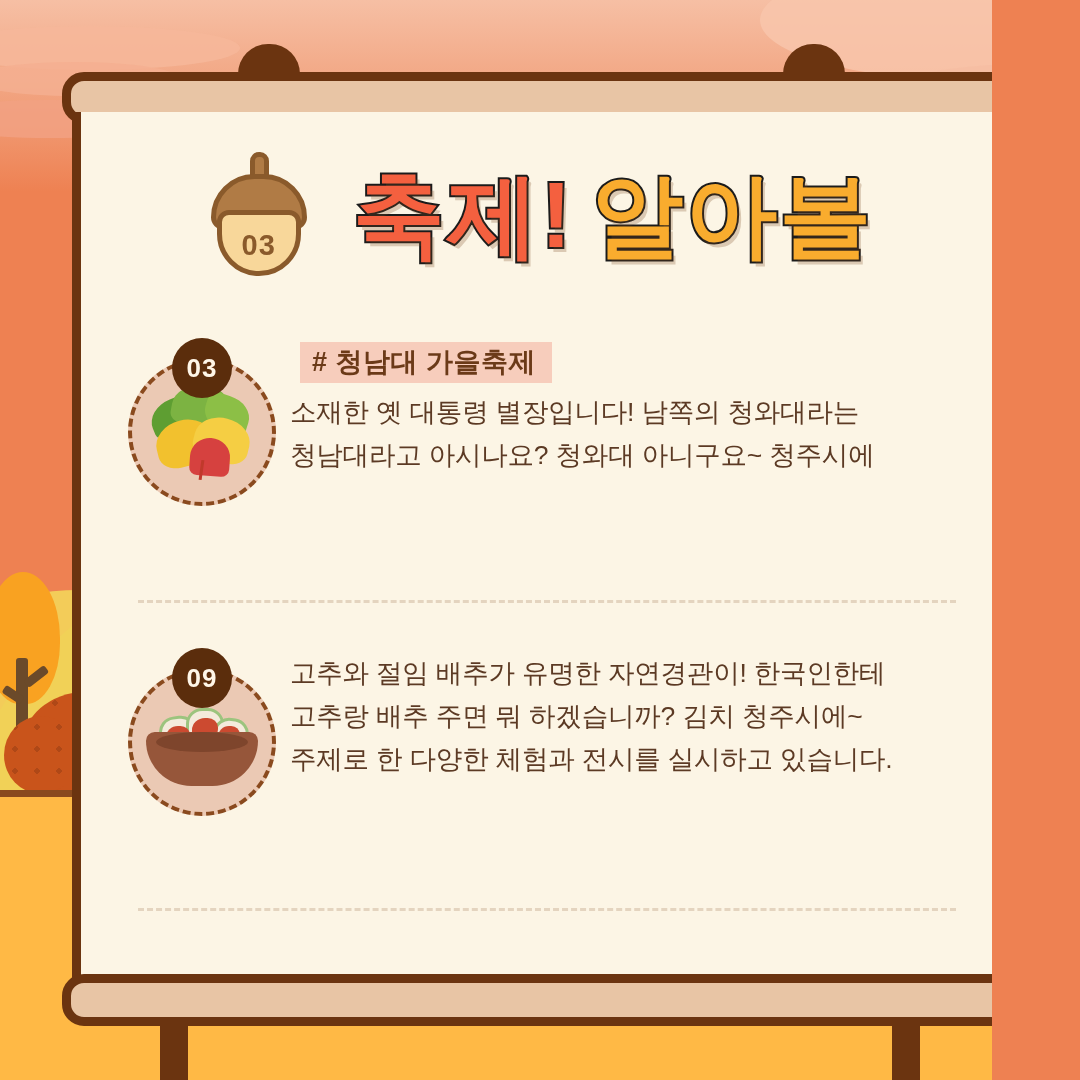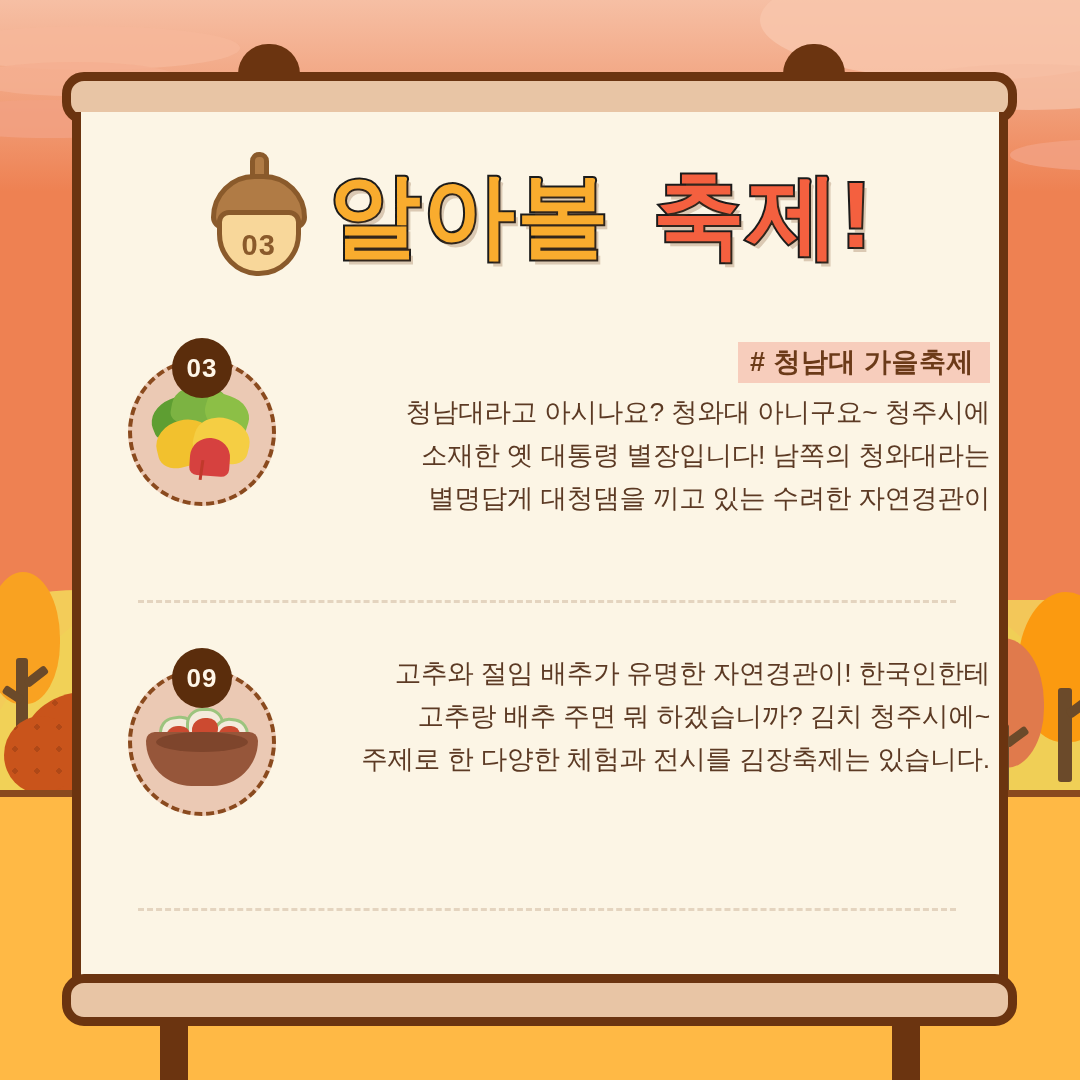--- a/index.html
+++ b/index.html
@@ -1,21 +1,21 @@
 <!DOCTYPE html>
 <html><head>
 <meta charset="utf-8">
 <style>
   html,body{margin:0;padding:0;}
   body{
     width:1080px;height:1080px;overflow:hidden;
     font-family:"Liberation Sans", sans-serif;
     background:#EE8152;
   }
-  .stage{position:relative;width:1080px;height:1080px;overflow:hidden;}
+  .stage{position:relative;width:992px;height:1080px;overflow:hidden;}
 
   
   .sky{
     position:absolute;left:0;top:0;width:1080px;height:600px;
     background:linear-gradient(180deg,#F6BFA4 0%,#F2A683 14%,#EE8152 32%,#EE8152 100%);
   }
   .cloud{position:absolute;background:#F6B79A;border-radius:50%;opacity:.85;}
   .cloud.c1{left:-60px;top:26px;width:300px;height:44px;}
   .cloud.c2{left:-30px;top:62px;width:210px;height:34px;background:#F5AF90;}
   .cloud.c3{left:-80px;top:100px;width:260px;height:38px;background:#F2A183;}
@@ -122,21 +122,21 @@
   .kim{position:absolute;background:#F4EBDC;border:3px solid #9CC47E;box-sizing:border-box;}
   .k1{left:14px;bottom:22px;width:38px;height:48px;border-radius:16px 16px 8px 8px;transform:rotate(-8deg);}
   .k2{left:40px;bottom:26px;width:38px;height:52px;border-radius:16px 16px 8px 8px;}
   .k3{left:66px;bottom:22px;width:36px;height:46px;border-radius:16px 16px 8px 8px;transform:rotate(9deg);}
   .chili{position:absolute;background:#CC4A30;border-radius:50% 40% 55% 45%;}
   .c-a{left:20px;bottom:38px;width:24px;height:22px;}
   .c-b{left:46px;bottom:44px;width:26px;height:24px;}
   .c-c{left:72px;bottom:38px;width:22px;height:22px;}
   .c-d{left:44px;bottom:24px;width:22px;height:18px;}
 
-  .content{flex:1;padding-top:2px;text-align:right;}
+  .content{flex:1;padding-top:2px;}
   .heading{display:inline-block;font-size:27px;font-weight:bold;color:#6B3A18;
     padding:4px 16px 5px 12px;line-height:1.2;letter-spacing:.5px;margin:0 0 8px 10px;}
   .hl-pink{background:#F7CDBC;}
   .hl-cream{background:#FAEBCB;}
   .body-line{font-size:26.5px;color:#5C3A24;line-height:1.62;letter-spacing:-.2px;white-space:nowrap;}
 
   .divider{position:absolute;left:138px;width:818px;height:0;
     border-top:3px dashed #E4D4BF;}
   .div1{top:600px;}
   .div2{top:908px;}
@@ -203,44 +203,43 @@
   <div class="leg r"></div>
 
   <div class="title-row">
     <div class="acorn">
       <div class="stem"></div>
       <div class="cap"></div>
       <div class="nut">
         <span>03</span>
       </div>
     </div>
+    <div class="title-text t-b">축제!</div>
     <div class="title-text t-a">알아볼</div>
-    <div class="title-text t-b">축제!</div>
   </div>
 
   <div class="section sec1">
     <div class="badge-wrap">
       <div class="circle">
         <div class="leaves">
           <div class="leaf lf-g1"></div>
           <div class="leaf lf-g2"></div>
           <div class="leaf lf-g3"></div>
           <div class="leaf lf-y1"></div>
           <div class="leaf lf-y2"></div>
           <div class="leaf lf-r"></div>
           <div class="stemline"></div>
         </div>
       </div>
       <div class="num-badge">03</div>
     </div>
     <div class="content">
       <div class="heading hl-pink"># 청남대 가을축제</div>
+      <div class="body-line">소재한 옛 대통령 별장입니다! 남쪽의 청와대라는</div>
       <div class="body-line">청남대라고 아시나요? 청와대 아니구요~ 청주시에</div>
-      <div class="body-line">소재한 옛 대통령 별장입니다! 남쪽의 청와대라는</div>
-      <div class="body-line">별명답게 대청댐을 끼고 있는 수려한 자연경관이</div>
     </div>
   </div>
 
   <div class="divider div1"></div>
 
   <div class="section sec2">
     <div class="badge-wrap">
       <div class="circle">
         <div class="bowl">
           <div class="kim k1"></div>
@@ -252,19 +251,19 @@
           <div class="chili c-d"></div>
           <div class="rim"></div>
           <div class="inner"></div>
         </div>
       </div>
       <div class="num-badge">09</div>
     </div>
     <div class="content">
       <div class="body-line">고추와 절임 배추가 유명한 자연경관이! 한국인한테</div>
       <div class="body-line">고추랑 배추 주면 뭐 하겠습니까? 김치 청주시에~</div>
-      <div class="body-line">주제로 한 다양한 체험과 전시를 김장축제는 있습니다.</div>
+      <div class="body-line">주제로 한 다양한 체험과 전시를 실시하고 있습니다.</div>
     </div>
   </div>
 
   <div class="divider div2"></div>
 
 </div>
 
 </body></html>

